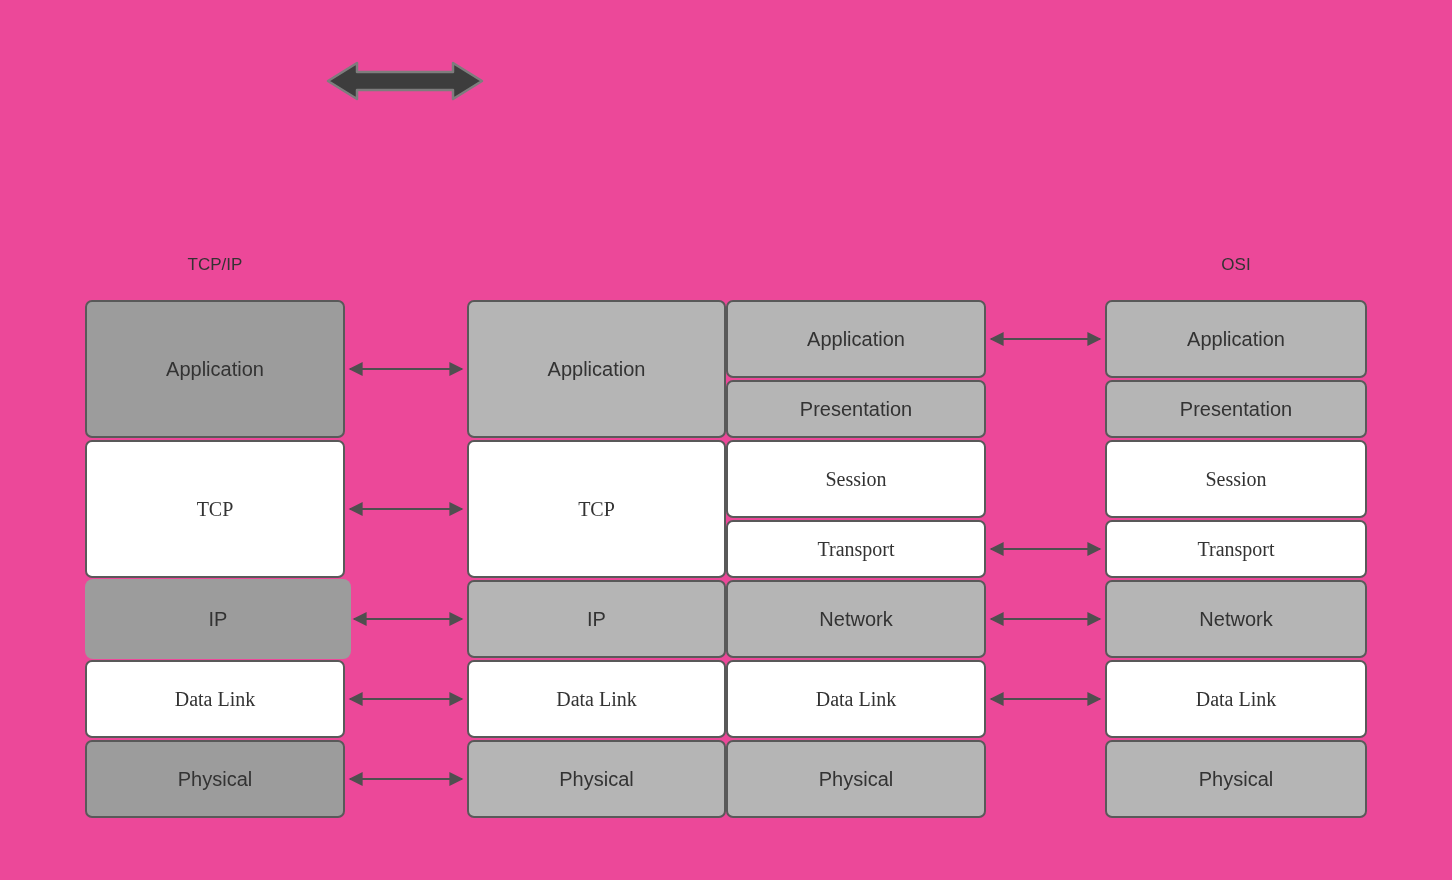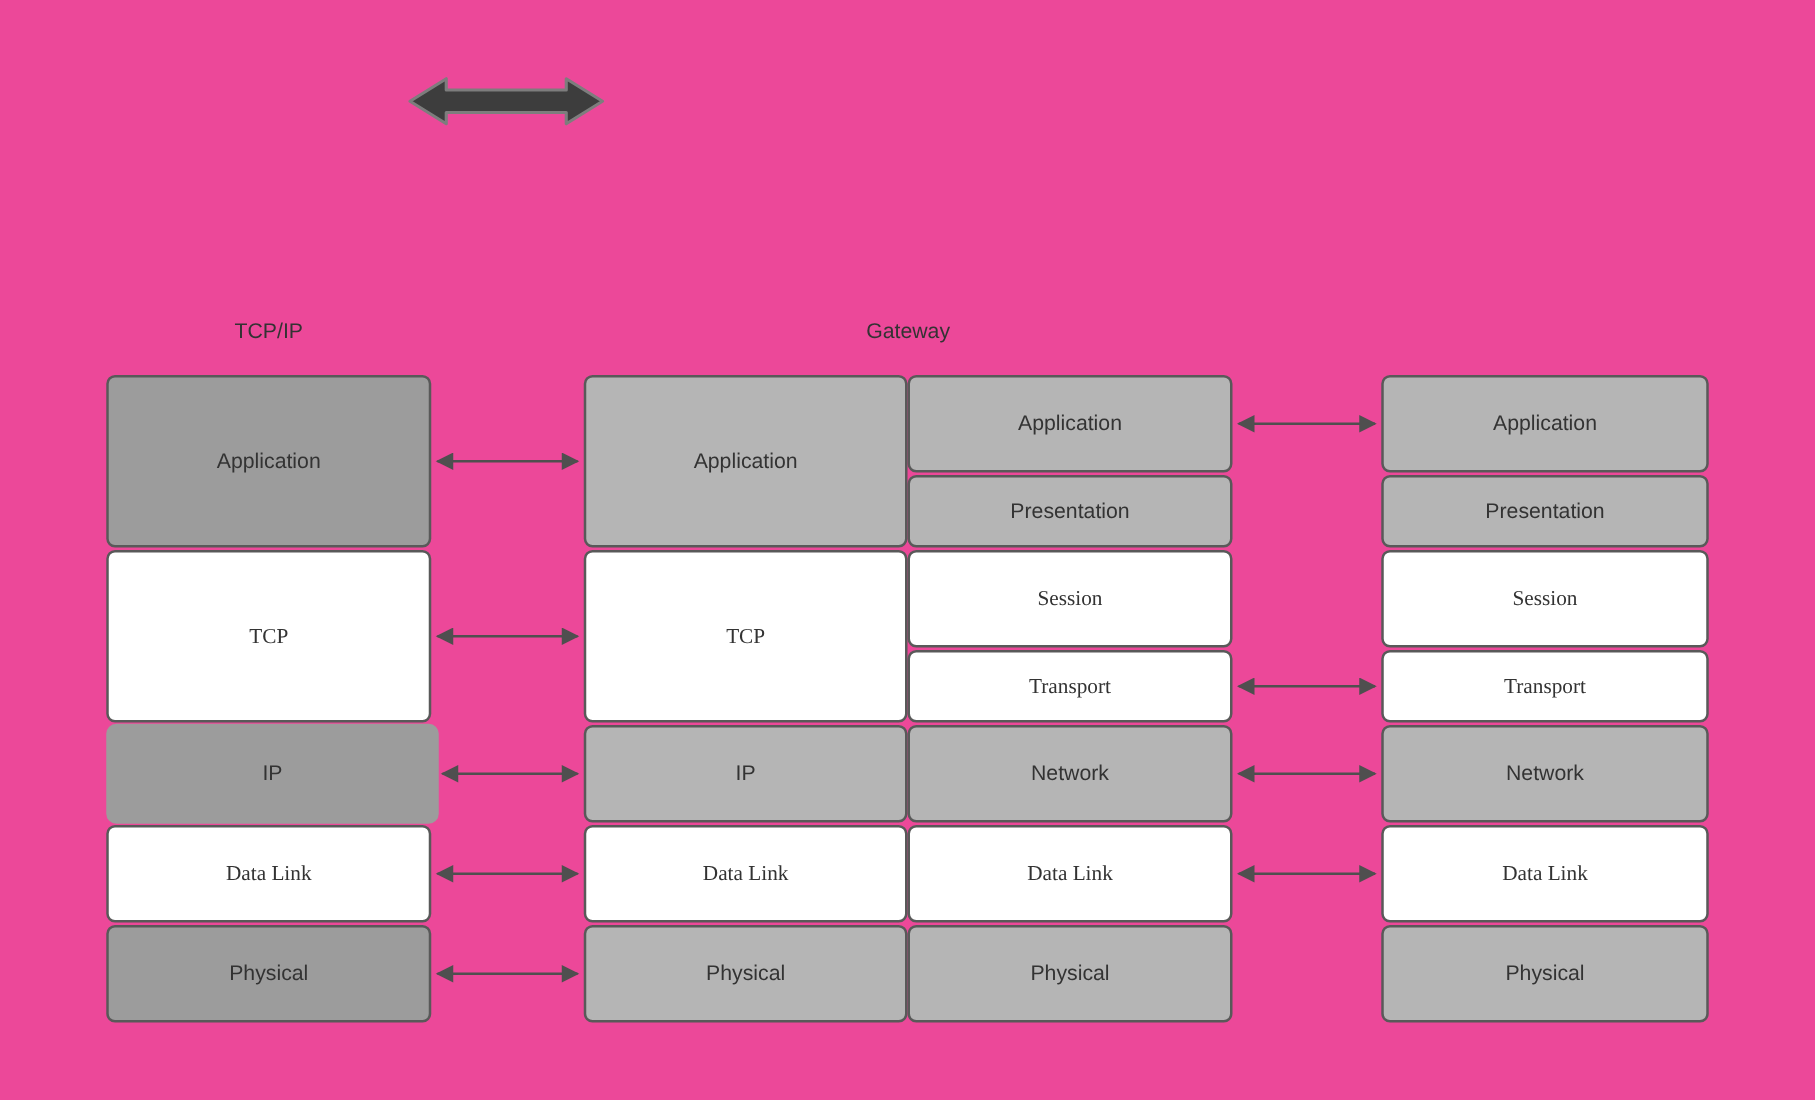--- a/index.html
+++ b/index.html
@@ -18,21 +18,21 @@
   }
   .box{
     position:absolute;
     box-sizing:border-box;
     display:flex;
     align-items:center;
     justify-content:center;
     border:2px solid #595959;
     border-radius:7px;
     background:#ffffff;
-    font-size:17px;
+    font-size:20px;
     color:#333333;
     text-align:center;
   }
   .fill-dark{background:#9c9c9c;}
   .fill-light{background:#b5b5b5;}
   .fill-white{background:#ffffff;font-family:Liberation Serif, serif;}
   .no-border{border:none;border-radius:8px;}
   .arrow-layer{
     position:absolute;
     left:0;top:0;
@@ -43,21 +43,21 @@
 </head>
 <body>
 
 <div class="canvas">
 
   <svg style="position:absolute;left:325px;top:59px;" width="160" height="44" viewBox="0 0 160 44">
     <path d="M3,22 L32,4 L32,13 L128,13 L128,4 L157,22 L128,40 L128,31 L32,31 L32,40 Z" stroke="#7d7d7d" stroke-width="2.5" stroke-linejoin="round" fill="#3d3d3d"></path>
   </svg>
 
   <div class="col-header" style="left:85px;top:255px;width:260px;">TCP/IP</div>
-  <div class="col-header" style="left:467px;top:255px;width:519px;">Gateway</div>
+  <div class="col-header" style="left:1105px;top:255px;width:262px;">OSI</div>
 
   <div>
     <div class="box fill-dark" style="left:85px;top:300px;width:260px;height:138px;">Application</div>
     <div class="box fill-white" style="left:85px;top:440px;width:260px;height:138px;">TCP</div>
     <div class="box fill-dark no-border" style="left:85px;top:579px;width:266px;height:80px;">IP</div>
     <div class="box fill-white" style="left:85px;top:660px;width:260px;height:78px;">Data Link</div>
     <div class="box fill-dark" style="left:85px;top:740px;width:260px;height:78px;">Physical</div>
   </div>
 
   <div>

